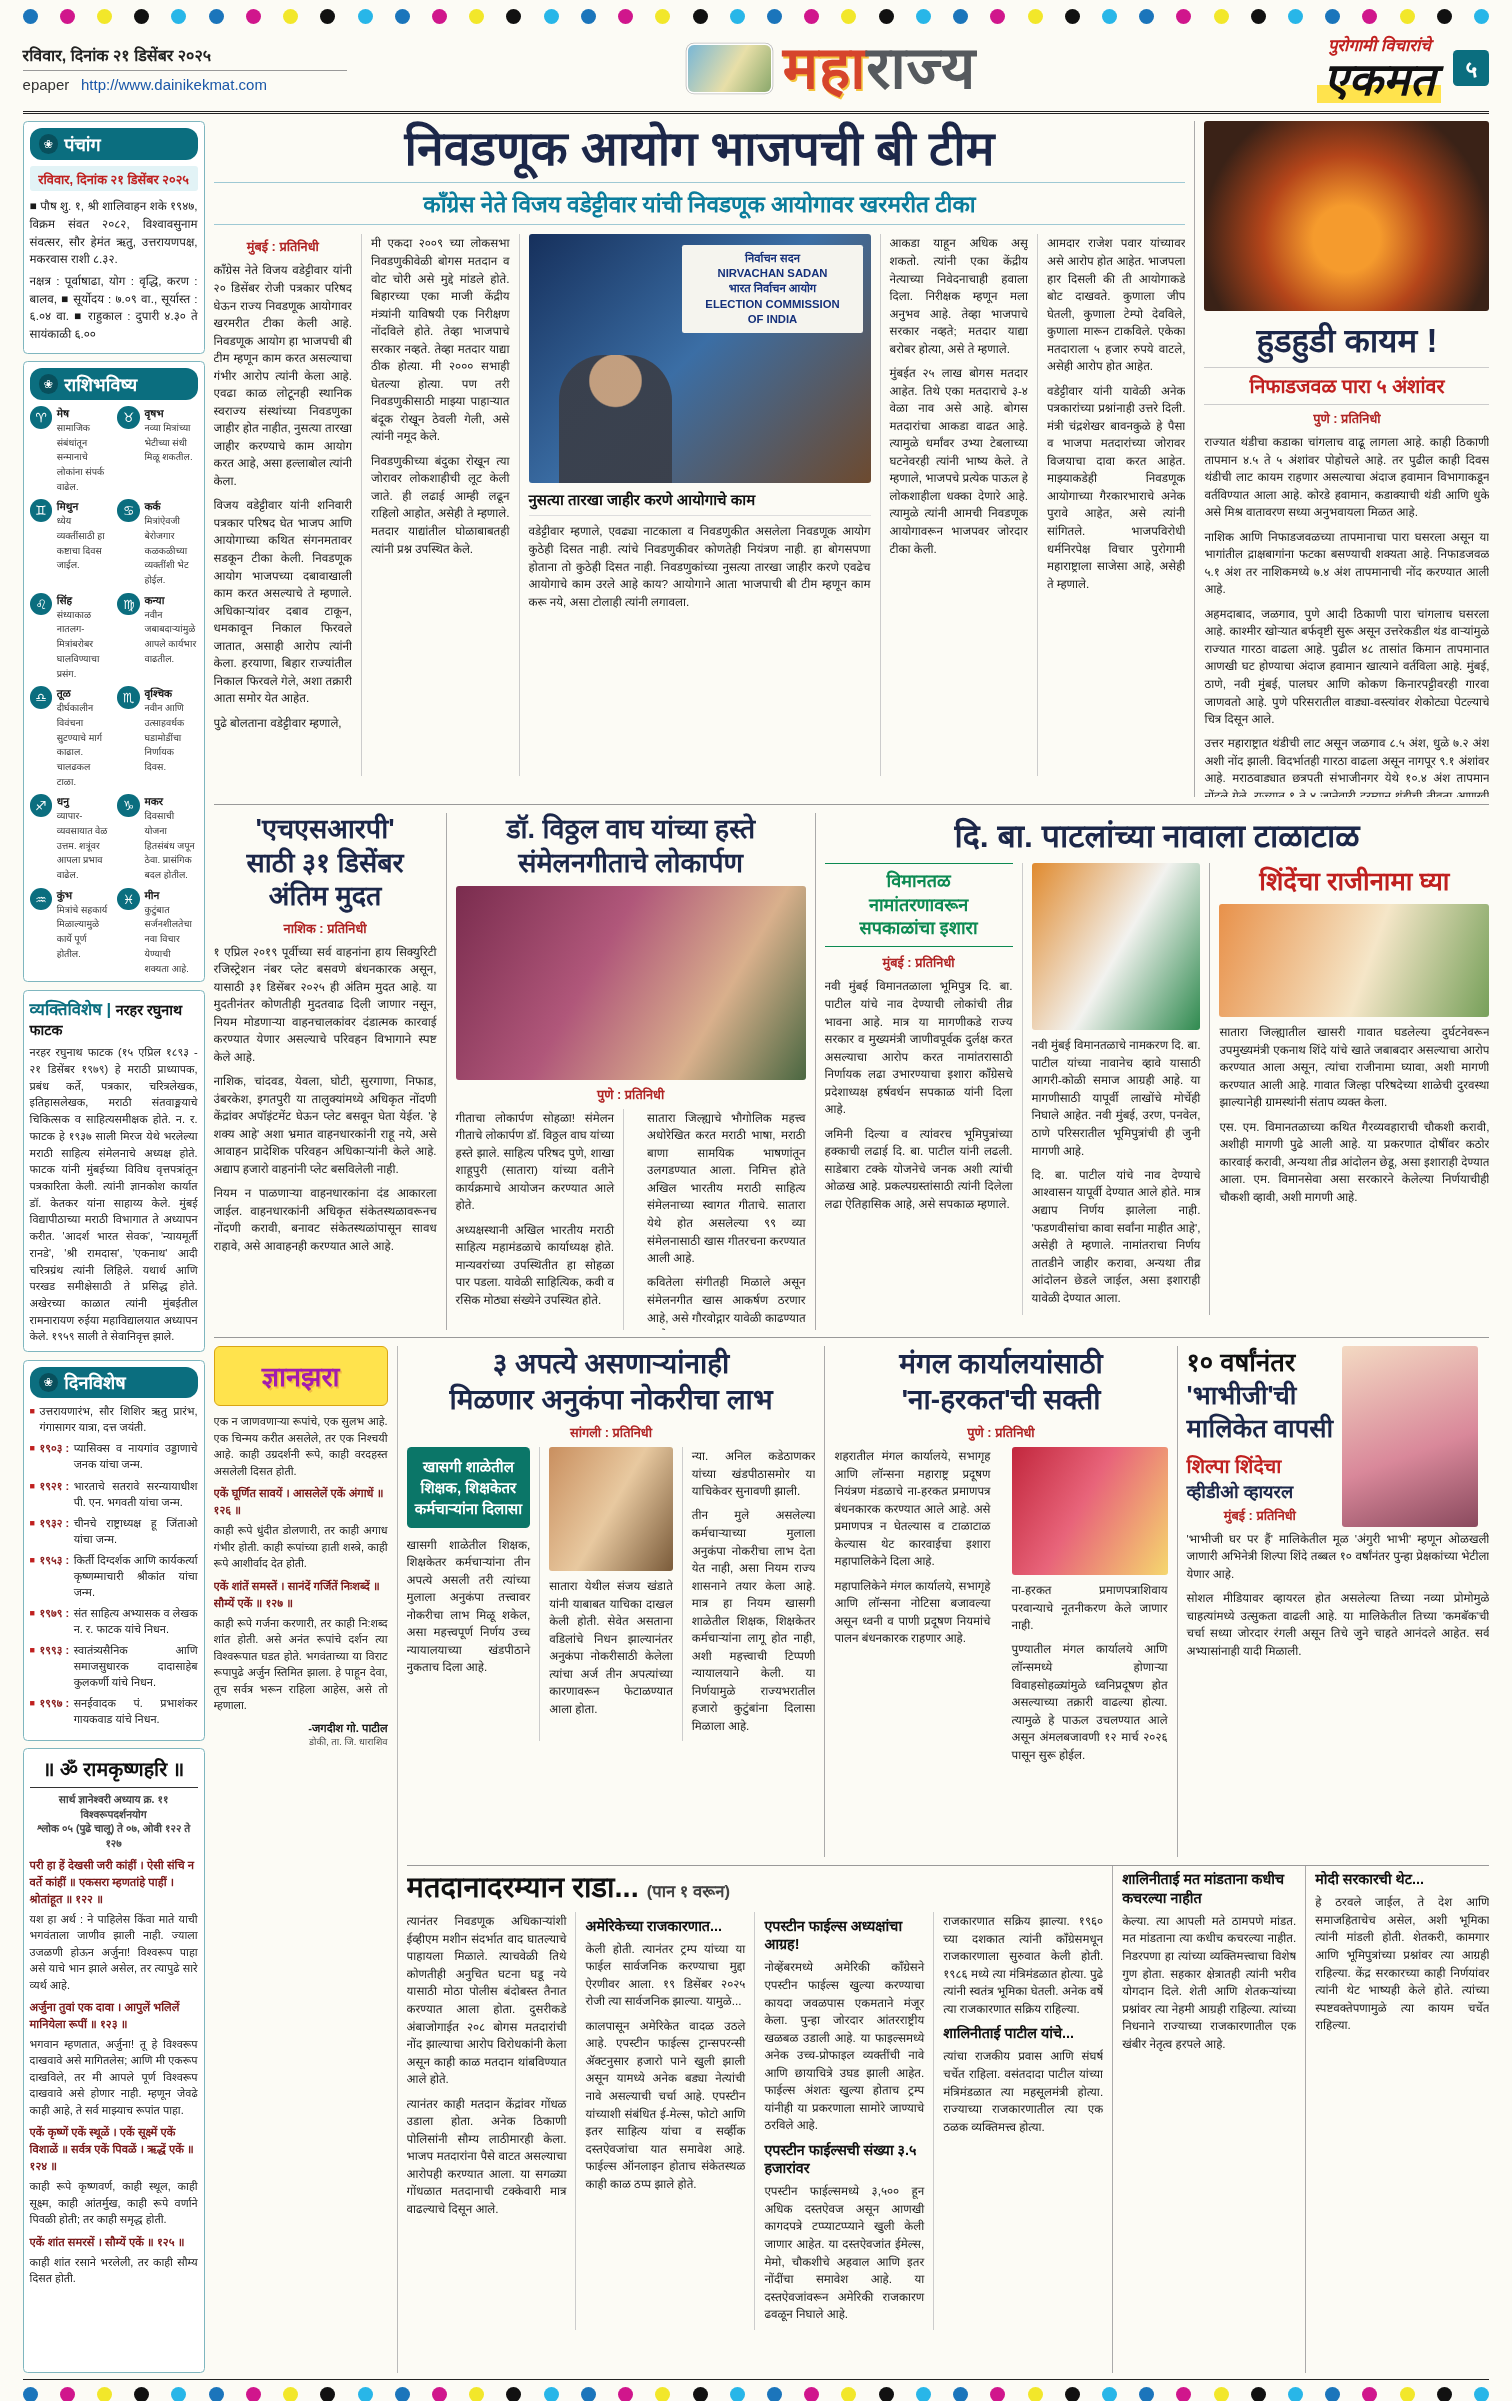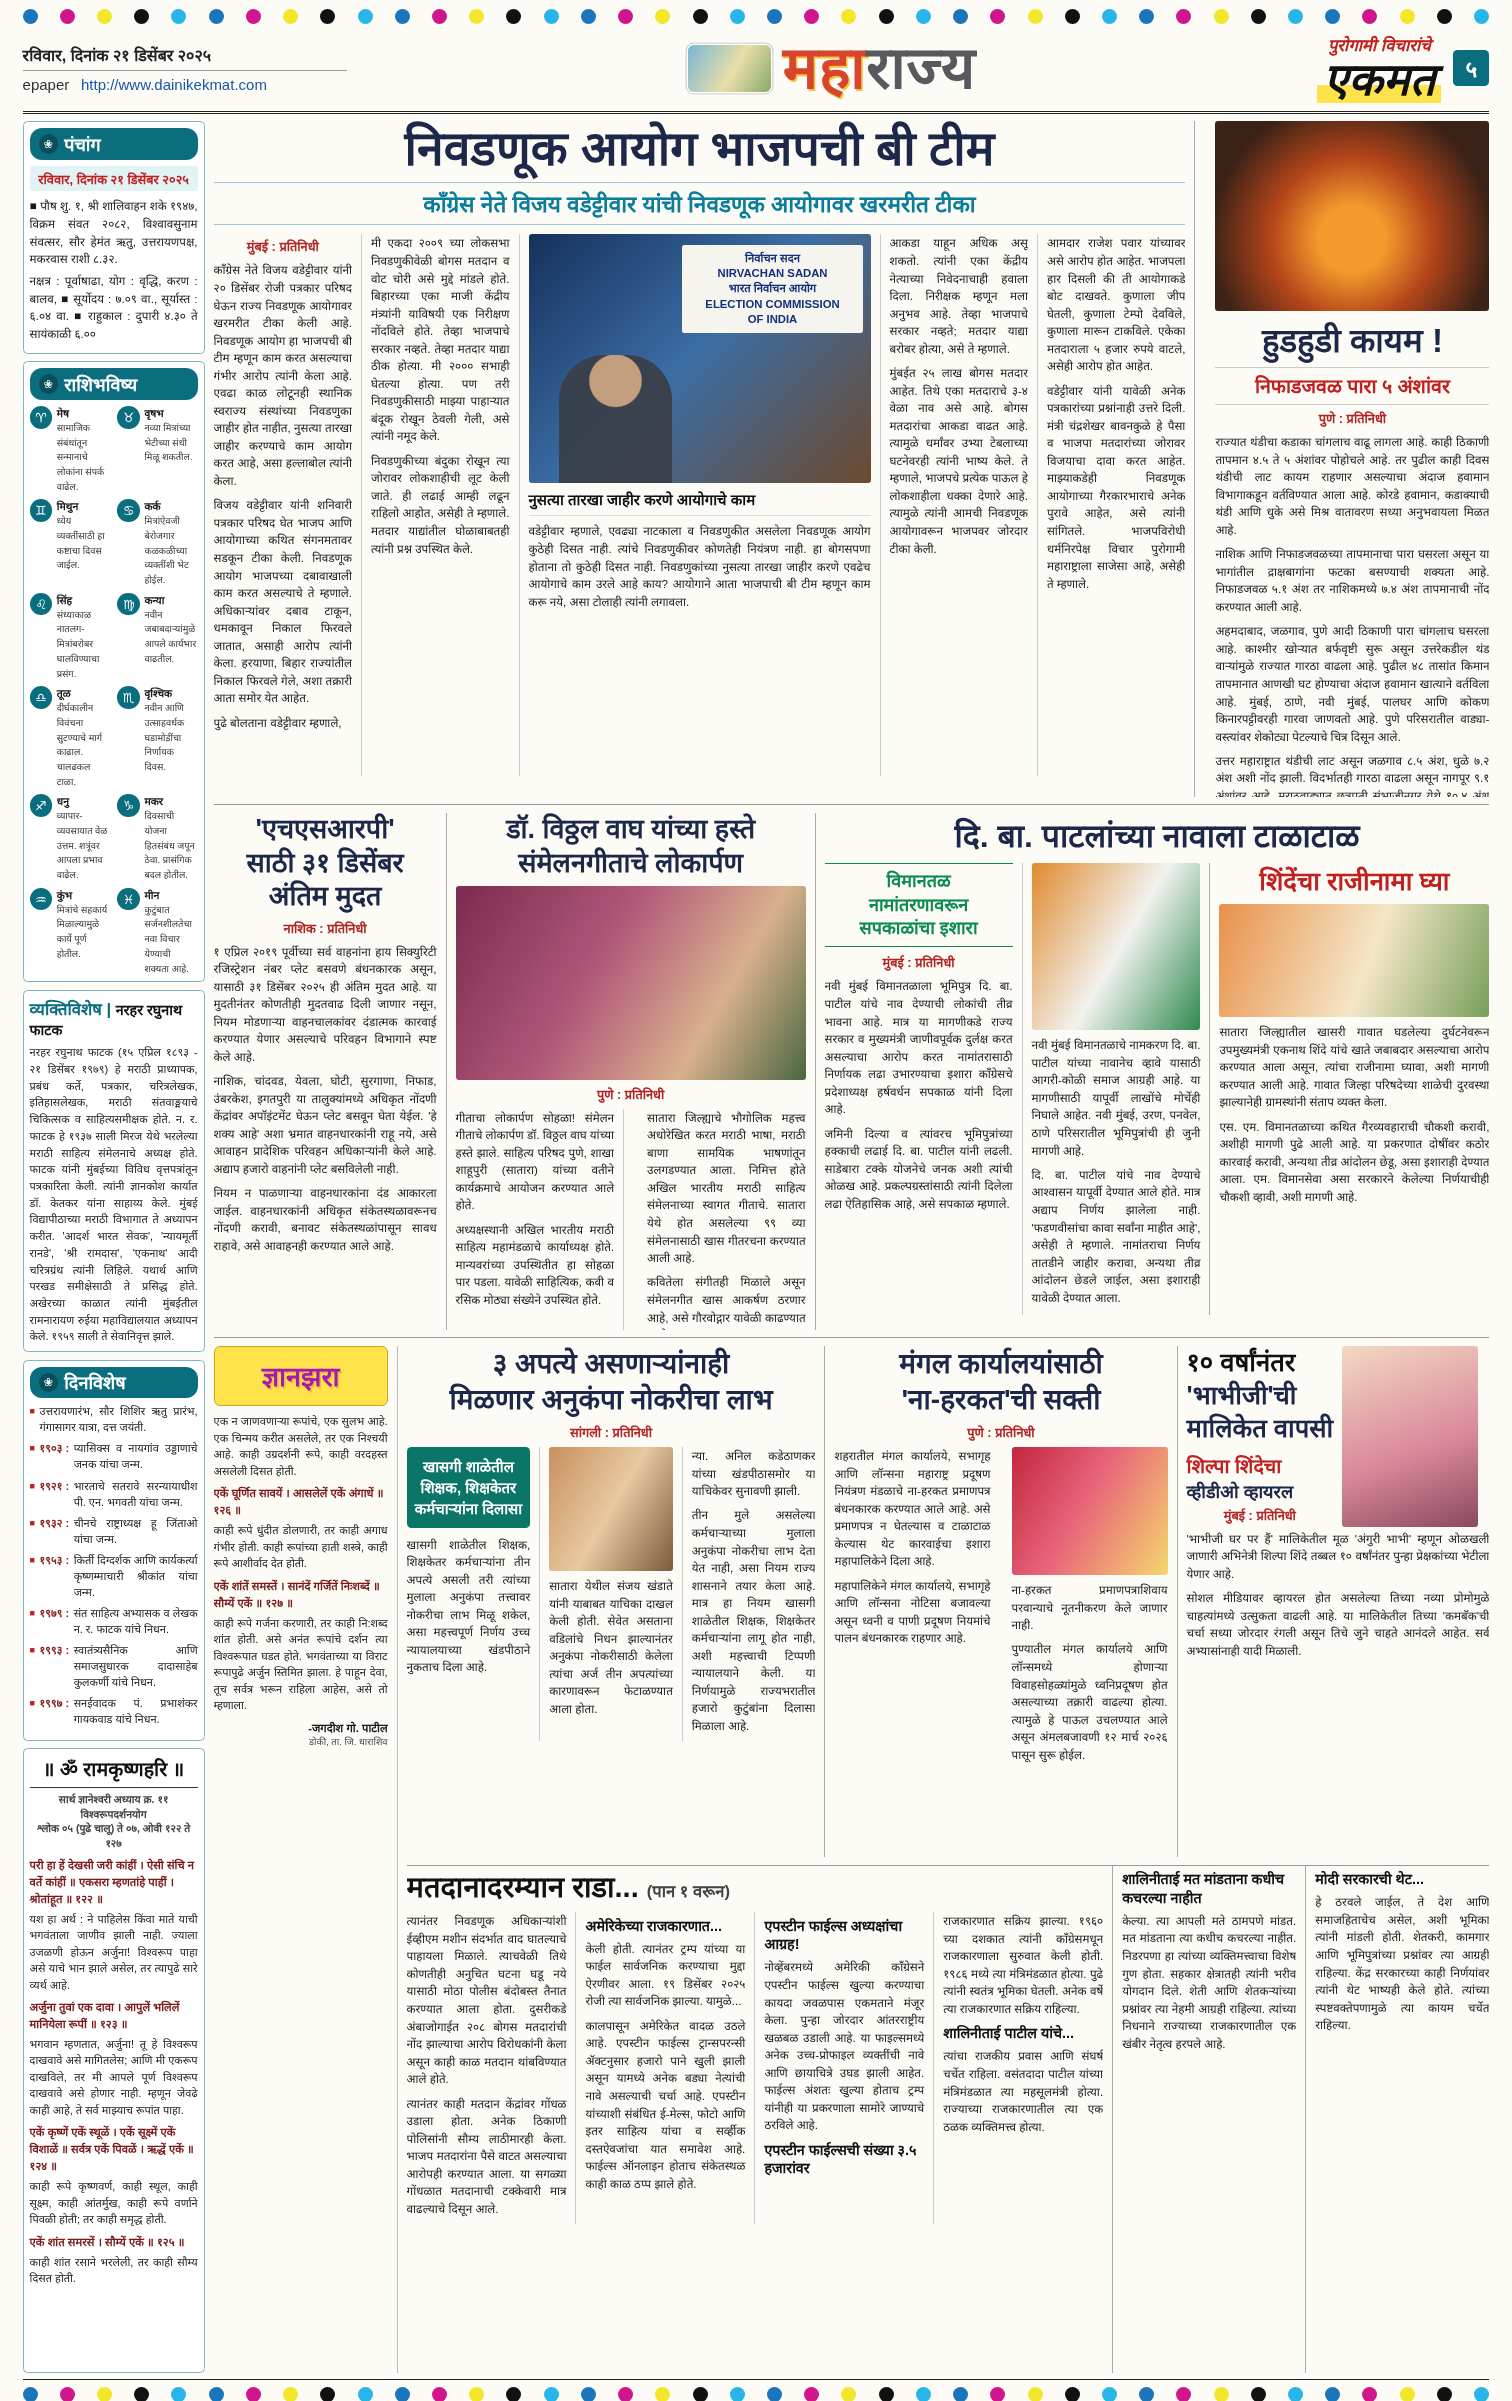--- a/index.html
+++ b/index.html
@@ -75,21 +75,21 @@
   .lead-cols { display:flex; gap:9px; height:542px; overflow:hidden; }
   .lcol { flex:1; min-width:0; overflow:hidden; }
   .lcol + .lcol, .lfig + .lcol { border-left:0.8px solid #ccc; padding-left:9px; }
   .lfig { width:352px; flex-shrink:0; border-left:0.8px solid #ccc; padding-left:9px; }
   .lead-photo { height:249px; background:linear-gradient(135deg,#16305c,#3b6ea5 48%,#6d4a2f); }
   .sign { position:absolute; right:7.5px; top:10.5px; width:181px; background:#f5f4ee; padding:6px 4.5px; text-align:center; border-radius:2.3px; }
   .sign-line { font-weight:bold; color:#15307a; font-size:11.3px; line-height:1.35; }
   .speaker { position:absolute; left:30px; bottom:-15px; width:113px; height:143px; background:radial-gradient(circle at 50% 18%, #caa27e 0 25.6px, #3a3f4a 27px 100%); border-radius:45px 45px 0 0; opacity:.95; }
   .lead-cap { font-size:15px; font-weight:bold; color:#111; padding:6px 0; border-bottom:0.8px solid #ddd; margin-bottom:6px; }
 
-  .hud { width:295px; flex-shrink:0; border-left:0.8px solid #aaa; padding-left:20px; overflow:hidden; }
+  .hud { width:295px; flex-shrink:0; border-left:0.8px solid #aaa; padding-left:9px; overflow:hidden; }
   .hud-photo { height:190px; background:radial-gradient(circle at 50% 62%, #f59b2d 0 18%, #b4451a 45%, #3a2217 78%); margin-bottom:6px; }
   .hud h2 { font-size:33px; color:#1c2749; text-align:center; margin:3px 0; }
   .hud .kick { font-size:19.6px; color:#c0201f; font-weight:bold; text-align:center; border-top:0.8px solid #ccc; border-bottom:0.8px solid #ccc; padding:4.5px 0; margin:4.5px 0; }
 
   
   .row2 { display:flex; gap:9px; height:533px; border-bottom:0.8px solid #999; padding:7.5px 0; overflow:hidden; }
   .art { overflow:hidden; min-width:0; }
   .art + .art { border-left:0.8px solid #aaa; padding-left:9px; }
   .hsrp { width:223px; flex-shrink:0; }
   .hsrp h2 { font-size:27px; color:#1c2749; text-align:center; line-height:1.25; margin-bottom:4.5px; }
@@ -619,20 +619,23 @@
                   <div>
                       <p class="p">कालपासून अमेरिकेत वादळ उठले आहे. एपस्टीन फाईल्स ट्रान्सपरन्सी ॲक्टनुसार हजारो पाने खुली झाली असून यामध्ये अनेक बड्या नेत्यांची नावे असल्याची चर्चा आहे. एपस्टीन यांच्याशी संबंधित ई-मेल्स, फोटो आणि इतर साहित्य यांचा व सर्व्हीक दस्तऐवजांचा यात समावेश आहे. फाईल्स ऑनलाइन होताच संकेतस्थळ काही काळ ठप्प झाले होते.</p>
                     </div>
                 </div>
                 <div>
                   <h4 class="subh4">एपस्टीन फाईल्स अध्यक्षांचा आग्रह!</h4>
                   <div>
                       <p class="p">नोव्हेंबरमध्ये अमेरिकी काँग्रेसने एपस्टीन फाईल्स खुल्या करण्याचा कायदा जवळपास एकमताने मंजूर केला. पुन्हा जोरदार आंतरराष्ट्रीय खळबळ उडाली आहे. या फाइल्समध्ये अनेक उच्च-प्रोफाइल व्यक्तींची नावे आणि छायाचित्रे उघड झाली आहेत. फाईल्स अंशतः खुल्या होताच ट्रम्प यांनीही या प्रकरणाला सामोरे जाण्याचे ठरविले आहे.</p>
                     </div>
                   <h4 class="subh4">एपस्टीन फाईल्सची संख्या ३.५ हजारांवर</h4>
+                  <div>
+                      <p class="p">एपस्टीन फाईल्समध्ये ३,५०० हून अधिक दस्तऐवज असून आणखी कागदपत्रे टप्प्याटप्प्याने खुली केली जाणार आहेत. या दस्तऐवजांत ईमेल्स, मेमो, चौकशीचे अहवाल आणि इतर नोंदींचा समावेश आहे. या दस्तऐवजांवरून अमेरिकी राजकारण ढवळून निघाले आहे.</p>
+                    </div>
                 </div>
                 <div>
                   <div>
                       <p class="p">राजकारणात सक्रिय झाल्या. १९६० च्या दशकात त्यांनी काँग्रेसमधून राजकारणाला सुरुवात केली होती. १९८६ मध्ये त्या मंत्रिमंडळात होत्या. पुढे त्यांनी स्वतंत्र भूमिका घेतली. अनेक वर्षे त्या राजकारणात सक्रिय राहिल्या.</p>
                     </div>
                   <h4 class="subh4">शालिनीताई पाटील यांचे...</h4>
                   <div>
                       <p class="p">त्यांचा राजकीय प्रवास आणि संघर्ष चर्चेत राहिला. वसंतदादा पाटील यांच्या मंत्रिमंडळात त्या महसूलमंत्री होत्या. राज्याच्या राजकारणातील त्या एक ठळक व्यक्तिमत्त्व होत्या.</p>
                     </div>
                 </div>

